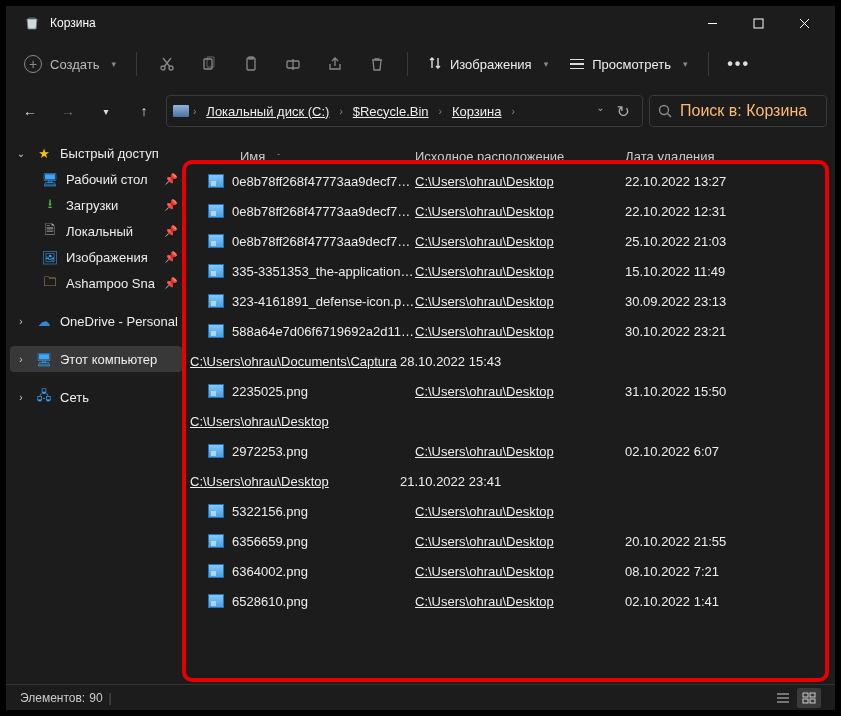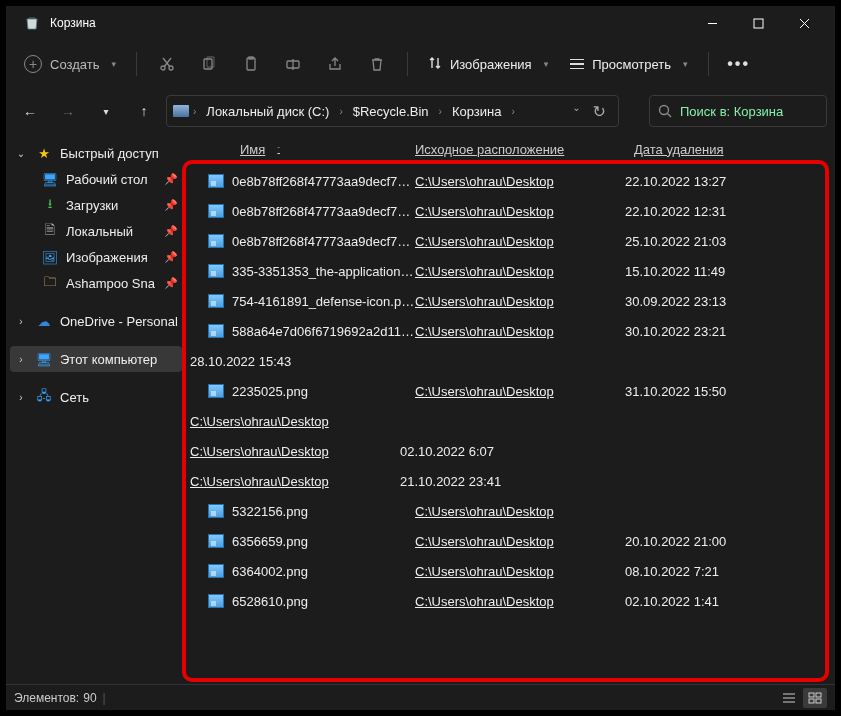--- a/index.html
+++ b/index.html
@@ -22,53 +22,53 @@
   .tb-icon { width: 40px; height: 36px; display: flex; align-items: center; justify-content: center; color: #777; font-size: 16px; border-radius: 4px; }
   .tb-text-btn { display: flex; align-items: center; gap: 8px; color: #eee; font-size: 13px; padding: 6px 10px; border-radius: 4px; }
   .arrows-icon { display: inline-block; }
   .hamburger { display: flex; flex-direction: column; gap: 3px; }
   .hamburger span { width: 14px; height: 1.5px; background: #ddd; }
   
   
   .addressrow { height: 46px; display: flex; align-items: center; padding: 0 8px; gap: 6px; }
   .nav-btn { width: 32px; height: 32px; display: flex; align-items: center; justify-content: center; color: #ddd; font-size: 14px; }
   .addressbar { flex: 1; height: 32px; border: 1px solid #3a3a3a; border-radius: 4px; display: flex; align-items: center; padding: 0 6px; gap: 4px; }
-  .addr-seg { display: flex; align-items: center; gap: 6px; color: #eee; font-size: 13px; padding: 4px 6px; border-radius: 3px; }
+  .addr-seg { display: flex; align-items: center; gap: 6px; color: #eee; font-size: 13px; padding: 4px 6px; border-radius: 3px; text-decoration: underline; }
   .addr-sep { color: #888; font-size: 10px; }
   .addr-end { margin-left: auto; display: flex; gap: 12px; color: #aaa; padding-right: 6px; }
-  .searchbox { width: 178px; height: 32px; border: 1px solid #3a3a3a; border-radius: 4px; display: flex; align-items: center; padding: 0 8px; gap: 8px; color: #86efac; font-size: 13px; margin-left: 24px; }
+  .searchbox { width: 178px; height: 32px; border: 1px solid #3a3a3a; border-radius: 4px; display: flex; align-items: center; padding: 0 8px; gap: 8px; color: #fdba74; font-size: 16px; }
   
   
   .body { flex: 1; display: flex; overflow: hidden; }
   .sidebar { width: 180px; padding: 6px 0; overflow: hidden; }
   .side-item { display: flex; align-items: center; gap: 8px; padding: 5px 8px; color: #eee; font-size: 13px; }
   .side-item.sel { background: #383838; border-radius: 4px; margin: 0 4px; padding: 5px 4px; }
   .side-chev { width: 14px; color: #ccc; font-size: 10px; text-align: center; }
   .side-icon { width: 16px; height: 16px; display: flex; align-items: center; justify-content: center; font-size: 13px; }
   .side-pin { margin-left: auto; color: #888; font-size: 11px; }
   .side-indent { padding-left: 36px; }
   
   
   .main { flex: 1; display: flex; flex-direction: column; position: relative; }
-  .columns { height: 30px; display: flex; align-items: center; color: #ccc; font-size: 13px; padding: 0 4px; text-decoration: underline; }
+  .columns { height: 30px; display: flex; align-items: flex-end; color: #ccc; font-size: 13px; padding: 0 4px; }
   .col-name { width: 225px; padding-left: 50px; display: flex; align-items: center; gap: 6px; }
   .sort-chev { font-size: 8px; color: #aaa; margin-left: 6px; }
   .col-loc { width: 210px; }
-  .col-date { flex: 1; margin-left: 9px; }
+  .col-date { flex: 1; }
   .redbox { position: absolute; top: 26px; left: -4px; right: 6px; bottom: 2px; border: 4px solid #e60000; border-radius: 10px; pointer-events: none; }
   .filelist { flex: 1; padding: 2px 0; overflow: hidden; }
   .row { height: 30px; display: flex; align-items: center; color: #eee; font-size: 13px; padding: 0 4px; }
   .r-name { width: 225px; display: flex; align-items: center; gap: 8px; padding-left: 18px; overflow: hidden; }
   .r-name span.txt { white-space: nowrap; overflow: hidden; text-overflow: ellipsis; }
   .file-icon { width: 16px; height: 16px; flex-shrink: 0; }
   .r-loc { width: 210px; white-space: nowrap; overflow: hidden; text-overflow: ellipsis; text-decoration: underline; }
   .r-date { flex: 1; }
   
   
-  .statusbar { height: 26px; border-top: 1px solid #333; display: flex; align-items: center; padding: 0 8px; color: #ccc; font-size: 12px; }
+  .statusbar { height: 26px; border-top: 1px solid #333; display: flex; align-items: center; padding: 0 14px; color: #ccc; font-size: 12px; }
   .status-sp { flex: 1; }
   .view-btn { width: 24px; height: 20px; display: flex; align-items: center; justify-content: center; color: #ccc; margin-left: 2px; }
   .view-btn.active { background: #3a3a3a; border-radius: 2px; }
 
   
   .pic-icon { background: linear-gradient(180deg,#80c8ff 0%,#4aa0e0 100%); border: 1px solid #2a6fa8; width: 16px; height: 14px; position: relative; }
   .pic-icon::after { content: ''; position: absolute; left: 2px; bottom: 1px; width: 5px; height: 5px; background: #fff; opacity: 0.5; }
   .drive-icon { background: linear-gradient(180deg,#8fb5d9 0%,#4a72a0 100%); width: 16px; height: 12px; border-radius: 1px; position: relative; }
 </style>
 </head>
@@ -290,69 +290,74 @@
             <div class="r-name">
               <span class="file-icon pic-icon"></span>
               <span class="txt">335-3351353_the-application-proc...</span>
             </div>
             <div class="r-loc">C:\Users\ohrau\Desktop</div>
             <div class="r-date">15.10.2022 11:49</div>
           </div>
           <div class="row">
             <div class="r-name">
               <span class="file-icon pic-icon"></span>
-              <span class="txt">754-4161891_defense-icon.png</span>
+              <span class="txt">323-4161891_defense-icon.png</span>
             </div>
             <div class="r-loc">C:\Users\ohrau\Desktop</div>
             <div class="r-date">30.09.2022 23:13</div>
           </div>
           <div class="row">
             <div class="r-name">
               <span class="file-icon pic-icon"></span>
               <span class="txt">588a64e7d06f6719692a2d11.png</span>
             </div>
             <div class="r-loc">C:\Users\ohrau\Desktop</div>
             <div class="r-date">30.10.2022 23:21</div>
           </div>
           <div class="row">
+            <div class="r-loc">C:\Users\ohrau\Documents\Captura</div>
             <div class="r-date">28.10.2022 15:43</div>
           </div>
           <div class="row">
             <div class="r-name">
               <span class="file-icon pic-icon"></span>
               <span class="txt">2235025.png</span>
             </div>
             <div class="r-loc">C:\Users\ohrau\Desktop</div>
             <div class="r-date">31.10.2022 15:50</div>
           </div>
           <div class="row">
             <div class="r-loc">C:\Users\ohrau\Desktop</div>
           </div>
           <div class="row">
+            <div class="r-name">
+              <span class="file-icon pic-icon"></span>
+              <span class="txt">2972253.png</span>
+            </div>
             <div class="r-loc">C:\Users\ohrau\Desktop</div>
             <div class="r-date">02.10.2022 6:07</div>
           </div>
           <div class="row">
             <div class="r-loc">C:\Users\ohrau\Desktop</div>
             <div class="r-date">21.10.2022 23:41</div>
           </div>
           <div class="row">
             <div class="r-name">
               <span class="file-icon pic-icon"></span>
               <span class="txt">5322156.png</span>
             </div>
             <div class="r-loc">C:\Users\ohrau\Desktop</div>
           </div>
           <div class="row">
             <div class="r-name">
               <span class="file-icon pic-icon"></span>
               <span class="txt">6356659.png</span>
             </div>
             <div class="r-loc">C:\Users\ohrau\Desktop</div>
-            <div class="r-date">20.10.2022 21:00</div>
+            <div class="r-date">20.10.2022 21:55</div>
           </div>
           <div class="row">
             <div class="r-name">
               <span class="file-icon pic-icon"></span>
               <span class="txt">6364002.png</span>
             </div>
             <div class="r-loc">C:\Users\ohrau\Desktop</div>
             <div class="r-date">08.10.2022 7:21</div>
           </div>
           <div class="row">

